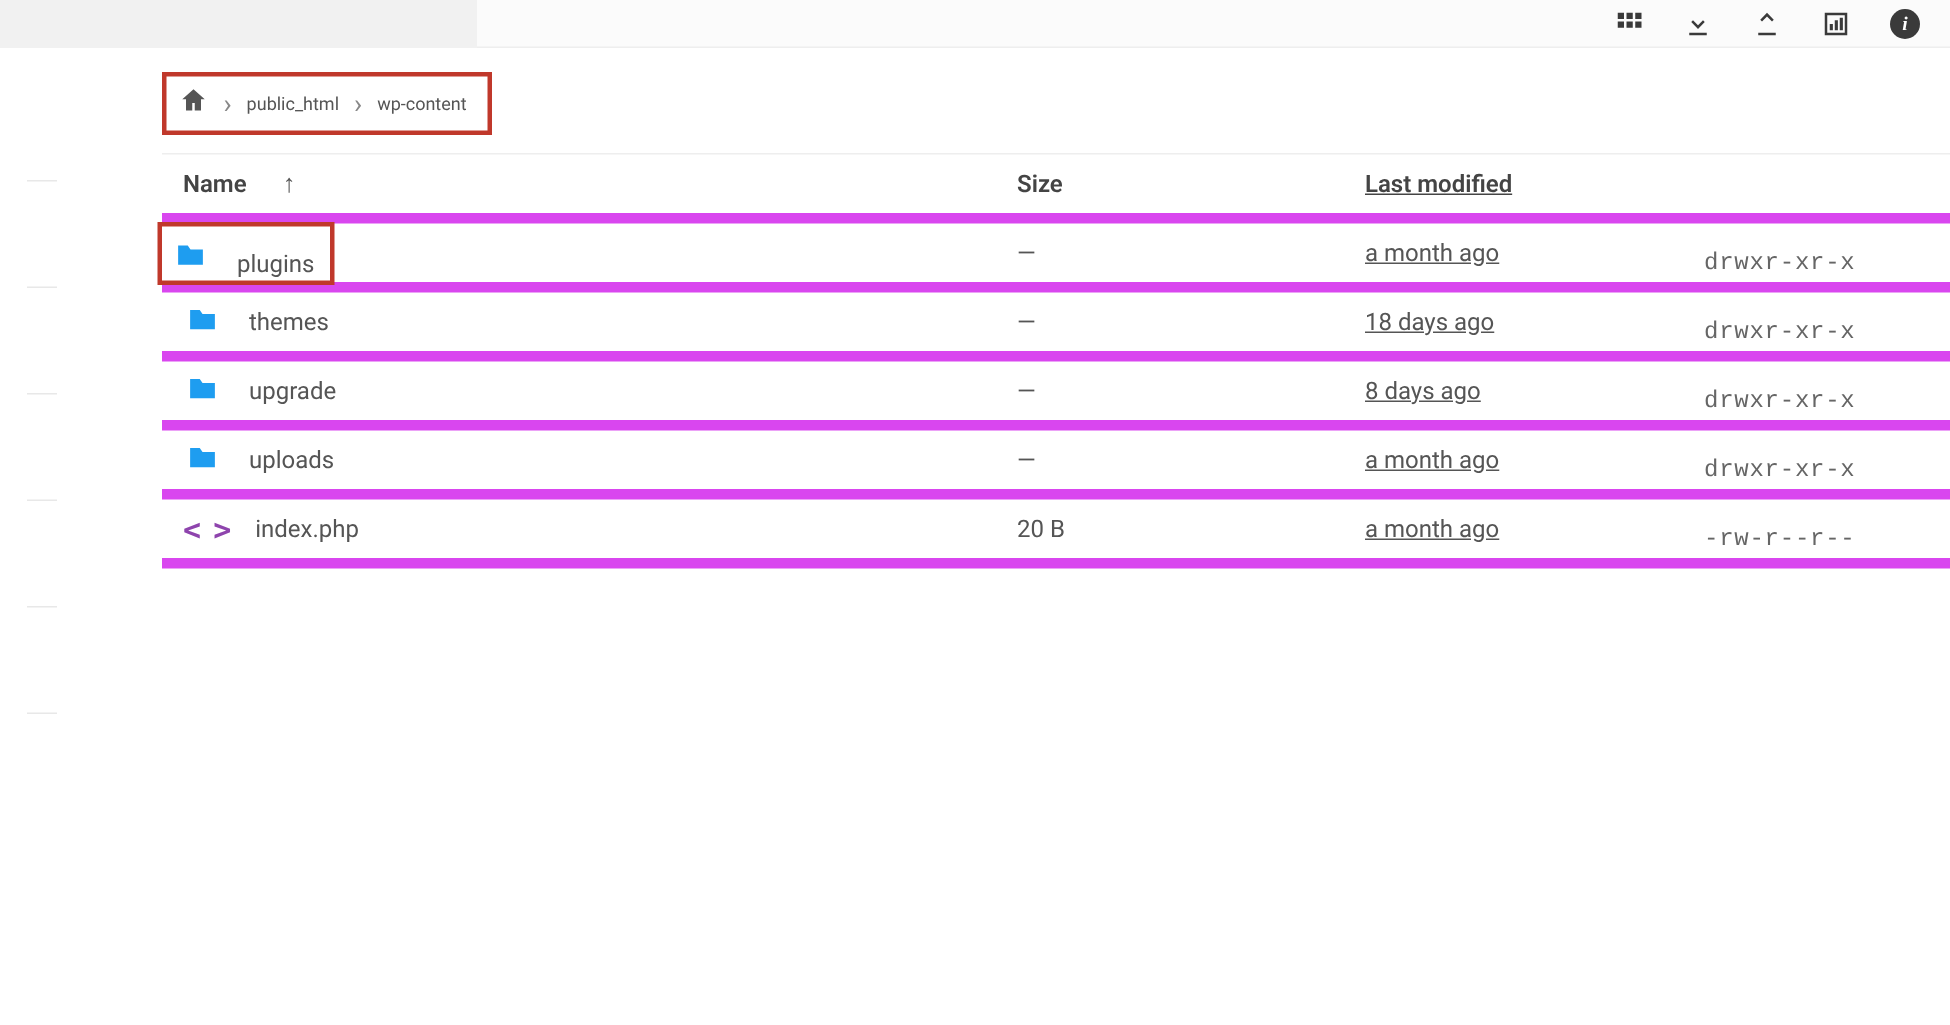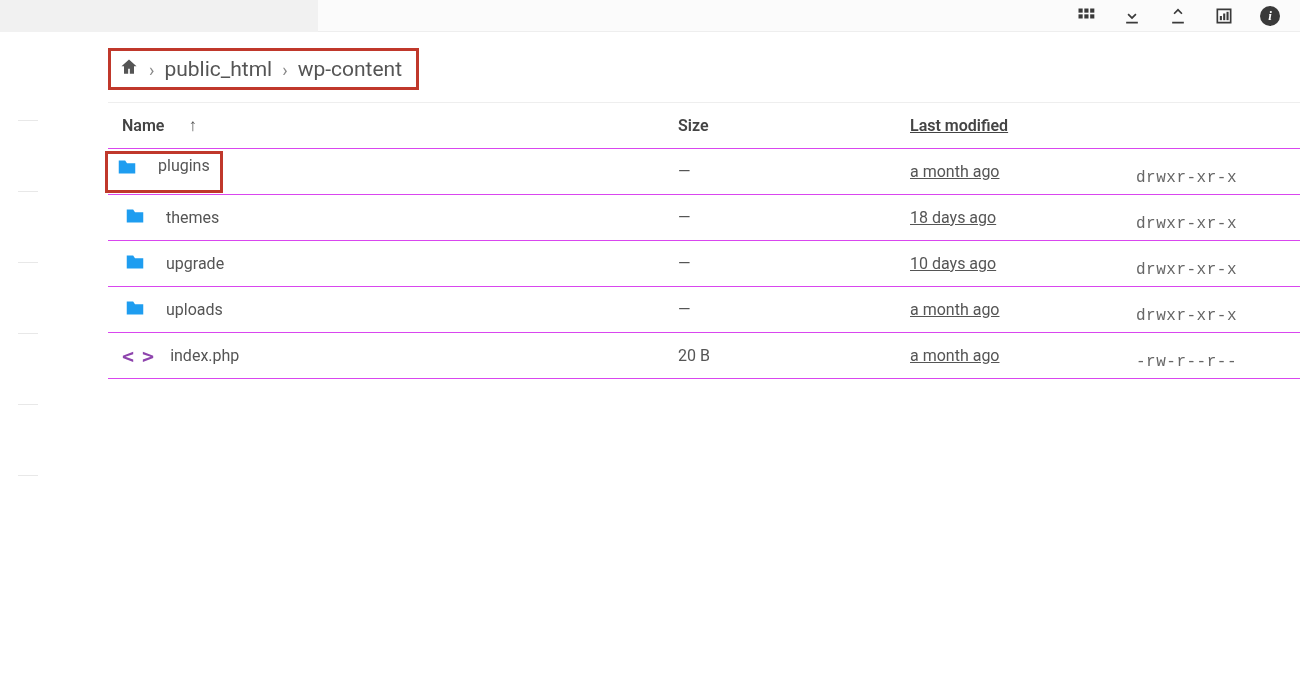--- a/index.html
+++ b/index.html
@@ -71,52 +71,52 @@
     border: 3px solid #c0382b;
     padding: 6px 14px 6px 8px;
     gap: 10px;
     height: 42px;
   }
   .breadcrumb-wrap svg.home { width:20px; height:20px; fill:#555; }
   .chev {
     color:#888; font-size:18px;
   }
   .crumb {
-    color:#555; font-size:21px;
+    color:#555; font-size:12px;
   }
   .listing {
     margin-top: 12px;
     border-top: 1px solid #eee;
   }
   .row {
     display:flex;
     align-items:center;
     height:46px;
-    border-bottom:1px solid #d946ef;
+    border-bottom:7px solid #d946ef;
     font-size:16px;
     color:#555;
   }
   .header-row {
     font-weight:600;
     color:#444;
   }
   .col-name { flex: 0 0 570px; display:flex; align-items:center; padding-left:14px; gap: 18px;}
   .col-size { flex: 0 0 232px; }
   .col-mod  { flex: 0 0 226px; text-decoration: underline; }
   .col-perm { flex: 1; font-family: "Courier New", monospace; letter-spacing: 0.5px; color:#666;margin-top:13px;}
   .sort-icon { font-size:17px; margin-left:6px; color:#555; }
   .folder-icon svg { width:26px; height:22px; fill:#1e9df0; }
   .file-icon { font-family: monospace; font-size:20px; font-weight:bold; letter-spacing:-2px; }
   .file-icon .lt { color:#8e44ad; }
   .file-icon .gt { color:#8e44ad; }
   .hl-plugins {
     border: 3px solid #c0382b;
     padding: 2px 10px 2px 2px;
     display:inline-flex;
-    align-items:flex-start;
+    align-items:flex-end;
     gap:18px;
     height:42px;
     margin-left:-3px;
   }
   .hl-plugins .folder-icon { margin-left:4px; }
   .row.plugins .col-name { padding-left:0; }
 </style>
 </head>
 <body>
 
@@ -225,21 +225,21 @@
     <div class="row">
       <div class="col-name">
         <span class="folder-icon">
           <svg viewBox="0 0 24 24">
               <path d="M3 5h7l2 3h9v11H3z"></path>
             </svg>
         </span>
         <span>upgrade</span>
       </div>
       <div class="col-size">—</div>
-      <div class="col-mod">10 days ago</div>
+      <div class="col-mod">8 days ago</div>
       <div class="col-perm">drwxr-xr-x</div>
     </div>
 
     <div class="row">
       <div class="col-name">
         <span class="folder-icon">
           <svg viewBox="0 0 24 24">
               <path d="M3 5h7l2 3h9v11H3z"></path>
             </svg>
         </span>

